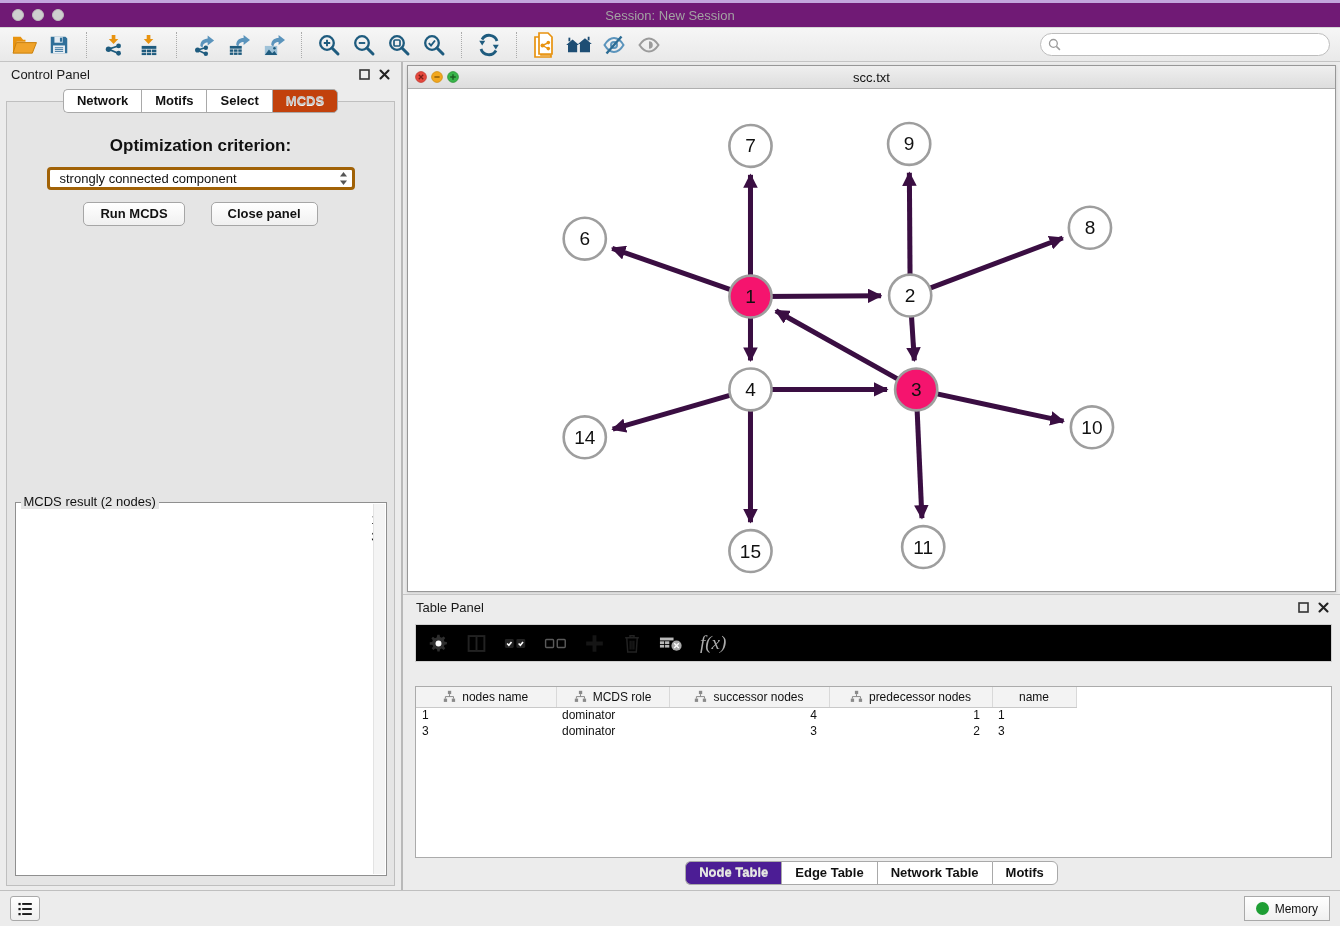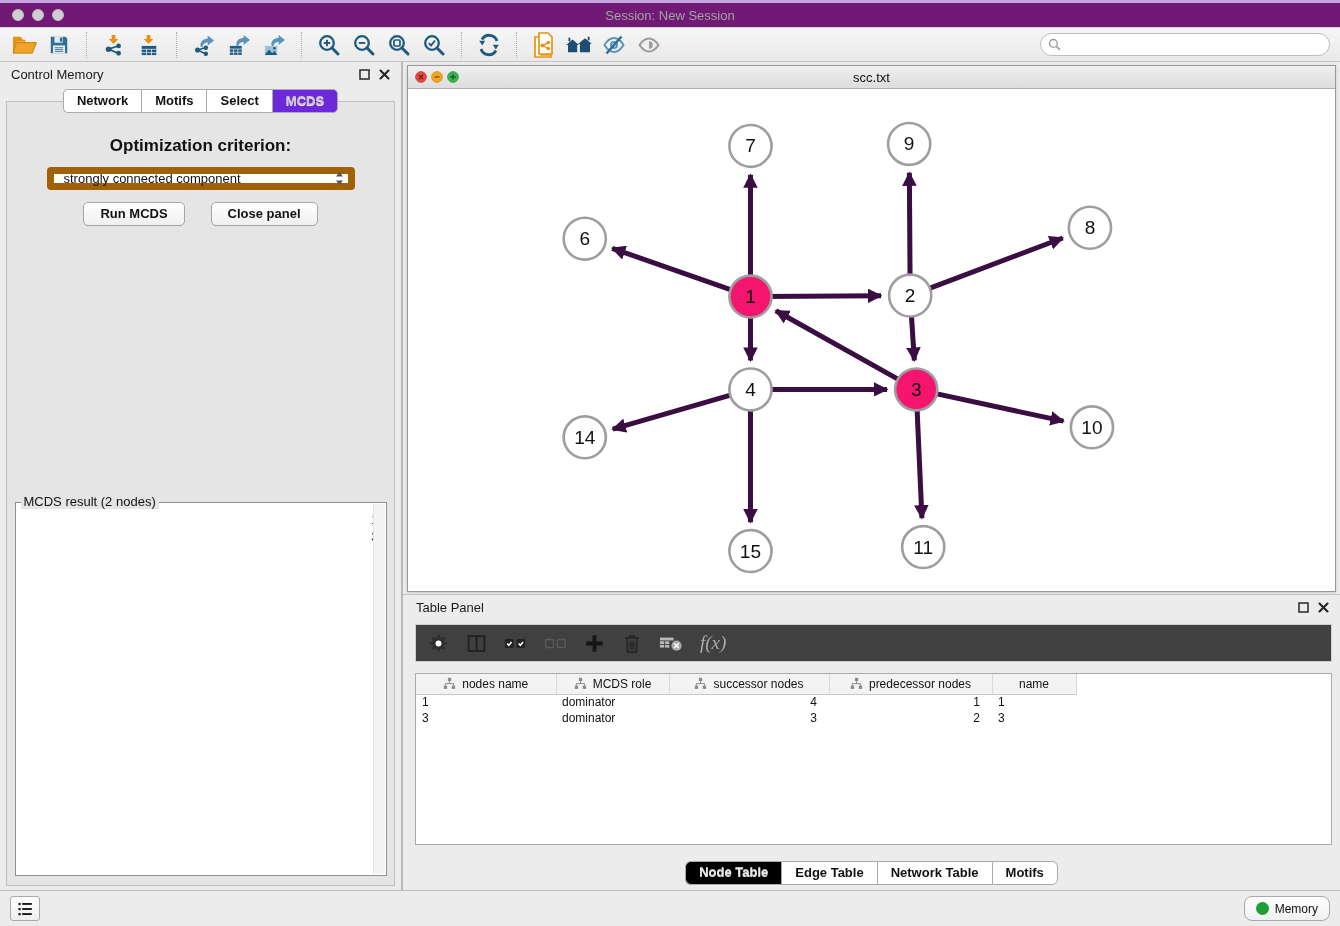--- a/index.html
+++ b/index.html
@@ -36,29 +36,29 @@
     padding: 0 11px; font-size: 13px; color: #1A1A1A; }
   .panel-header .ph-spacer { flex: 1; }
   .ph-icon { margin-left: 9px; display: flex; align-items: center; cursor: default; }
 
   .cp-tabs { display: flex; justify-content: center; position: relative; z-index: 2;
     margin-top: 3px; }
   .seg-tab { font-size: 13px; font-weight: bold; color: #111; background: #fff;
     border: 1px solid #A9A9A9; border-right: none; padding: 3px 13px 4px 13px; }
   .cp-tabs .seg-tab:first-child { border-radius: 5px 0 0 5px; }
   .cp-tabs .seg-tab:last-child { border-radius: 0 5px 5px 0; border-right: 1px solid #A9A9A9; }
-  .cp-tabs .seg-tab.selected { background: #6d28d9; color: #C6C6C6;
+  .cp-tabs .seg-tab.selected { background: #c2410c; color: #C6C6C6;
     text-shadow: 0 1px 0 #F5F5F5; }
 
   .cp-content { flex: 1; margin: -12px 6px 4px 6px; padding-top: 12px;
     border: 1px solid #BFBFBF; background: #E5E5E5;
     display: flex; flex-direction: column; align-items: center; }
   .opt-label { margin-top: 22px; font-size: 17px; font-weight: bold; color: #111; }
   .cp-select { margin-top: 11px; width: 308px; height: 23px; background: #fff;
-    border: 7px solid #a16207; border-radius: 4px; display: flex; align-items: center;
+    border: 3px solid #a16207; border-radius: 4px; display: flex; align-items: center;
     padding: 0 4px 0 10px; font-size: 13px; color: #111; }
   .cp-select .sel-val { flex: 1; }
   .cp-buttons { display: flex; gap: 26px; margin-top: 12px; }
   .mac-btn { background: linear-gradient(#FFFFFF, #F0F0F0); border: 1px solid #A6A6A6;
     border-radius: 5px; font-size: 13px; font-weight: bold; color: #111;
     padding: 3px 16px 4px 16px; font-family: "Liberation Sans", sans-serif; }
 
   .result-fieldset { margin-top: auto; margin-bottom: 9px; width: 372px; height: 374px;
     border: 1px solid #8F8F8F; background: #fff; position: relative; text-align: right; }
   .result-legend { position: absolute; top: -8px; left: 5px; background: #E5E5E5;
@@ -78,52 +78,52 @@
     border-bottom: 1px solid #AFAFAF; position: relative; display: flex;
     align-items: center; justify-content: center; font-size: 13px; color: #111; }
   .nw-lights { position: absolute; left: 7px; top: 5px; display: flex; gap: 4px; }
   .nw-lights svg { display: block; }
   .nw-canvas { flex: 1; position: relative; background: #fff; overflow: hidden; }
   .nw-canvas svg.graph { width: 100%; height: 100%; display: block; }
 
   
   .table-panel { flex: 1; background: #ECECEC; margin-top: 2px; border-top: 1px solid #C6C6C6;
     display: flex; flex-direction: column; }
-  .tp-toolbar { margin: 5px 8px 4px 12px; height: 38px; background: #404040;
+  .tp-toolbar { margin: 5px 8px 17px 12px; height: 38px; background: #000000;
     border: 1px solid #CFCFCF; display: flex; align-items: center; gap: 17px;
     padding: 12px 12px; }
   .tp-toolbar .tbi { display: flex; align-items: center; justify-content: center; }
   .fx-label { font-family: "Liberation Serif", serif; font-style: italic;
     color: #ABABAB; font-size: 19px; }
 
   .tp-table-wrap { margin: 7px 8px 0 12px; background: #fff; border: 1px solid #ABABAB;
     height: 172px; overflow: hidden; }
   table.node-table { border-collapse: collapse; width: 100%; table-layout: fixed; }
   table.node-table th { background: #F3F3F3; border-right: 1px solid #D9D9D9;
     border-bottom: 1px solid #C9C9C9; font-size: 12px; font-weight: normal;
     color: #111; height: 20px; padding: 0 4px; white-space: nowrap; overflow: hidden; }
   table.node-table th .th-inner { display: flex; align-items: center; justify-content: center; gap: 6px; }
   table.node-table th.filler, table.node-table td.filler { background: #fff; border: none; }
   table.node-table td { font-size: 12px; color: #111; height: 16px; padding: 0 6px;
     white-space: nowrap; overflow: hidden; }
 
   .tp-tabs { display: flex; justify-content: center; margin: auto 0 5px 0; position: relative; }
   .tp-tabs .seg-tab:first-child { border-radius: 6px 0 0 6px; }
   .tp-tabs .seg-tab:last-child { border-radius: 0 6px 6px 0; border-right: 1px solid #A9A9A9; }
-  .tp-tabs .seg-tab.selected { background: #000000; color: #E7E7E7;
+  .tp-tabs .seg-tab.selected { background: #4c1d95; color: #E7E7E7;
     text-shadow: 0 -1px 0 #BDBDBD; }
 
   
   .status-bar { height: 36px; background: #ECECEC; border-top: 1px solid #BFBFBF;
     display: flex; align-items: center; padding: 0 10px; }
   .list-btn { width: 30px; height: 25px; background: linear-gradient(#FFF, #EFEFEF);
     border: 1px solid #A9A9A9; border-radius: 3px; display: flex;
     align-items: center; justify-content: center; }
   .memory-btn { margin-left: auto; height: 25px; background: linear-gradient(#FFF, #F0F0F0);
-    border: 1px solid #A9A9A9; border-radius: 8px; display: flex; align-items: center;
+    border: 1px solid #A9A9A9; border-radius: 0; display: flex; align-items: center;
     gap: 6px; padding: 0 11px; font-size: 12px; color: #111; }
   .memory-dot { width: 13px; height: 13px; border-radius: 50%; background: #1E9E34; }
 </style>
 </head>
 <body>
 
 <div class="top-strip"></div>
 
 <div class="titlebar">
   <div class="traffic-inactive">
@@ -298,21 +298,21 @@
         </svg>
     </span>
     <input placeholder="" style="">
   </div>
 </div>
 
 <div class="main">
 
   <div class="control-panel">
     <div class="panel-header">
-      <span>Control Memory</span>
+      <span>Control Panel</span>
       <span class="ph-spacer"></span>
       <span class="ph-icon">
         <svg width="11" height="11" viewBox="0 0 11 11">
             <rect x="1" y="1" width="9" height="9" fill="none" stroke="#333" stroke-width="1.6"></rect>
           </svg>
       </span>
       <span class="ph-icon">
         <svg width="11" height="11" viewBox="0 0 11 11">
             <path d="M1.5 1.5 9.5 9.5M9.5 1.5 1.5 9.5" stroke="#222" stroke-width="2.1" stroke-linecap="round"></path>
           </svg>

